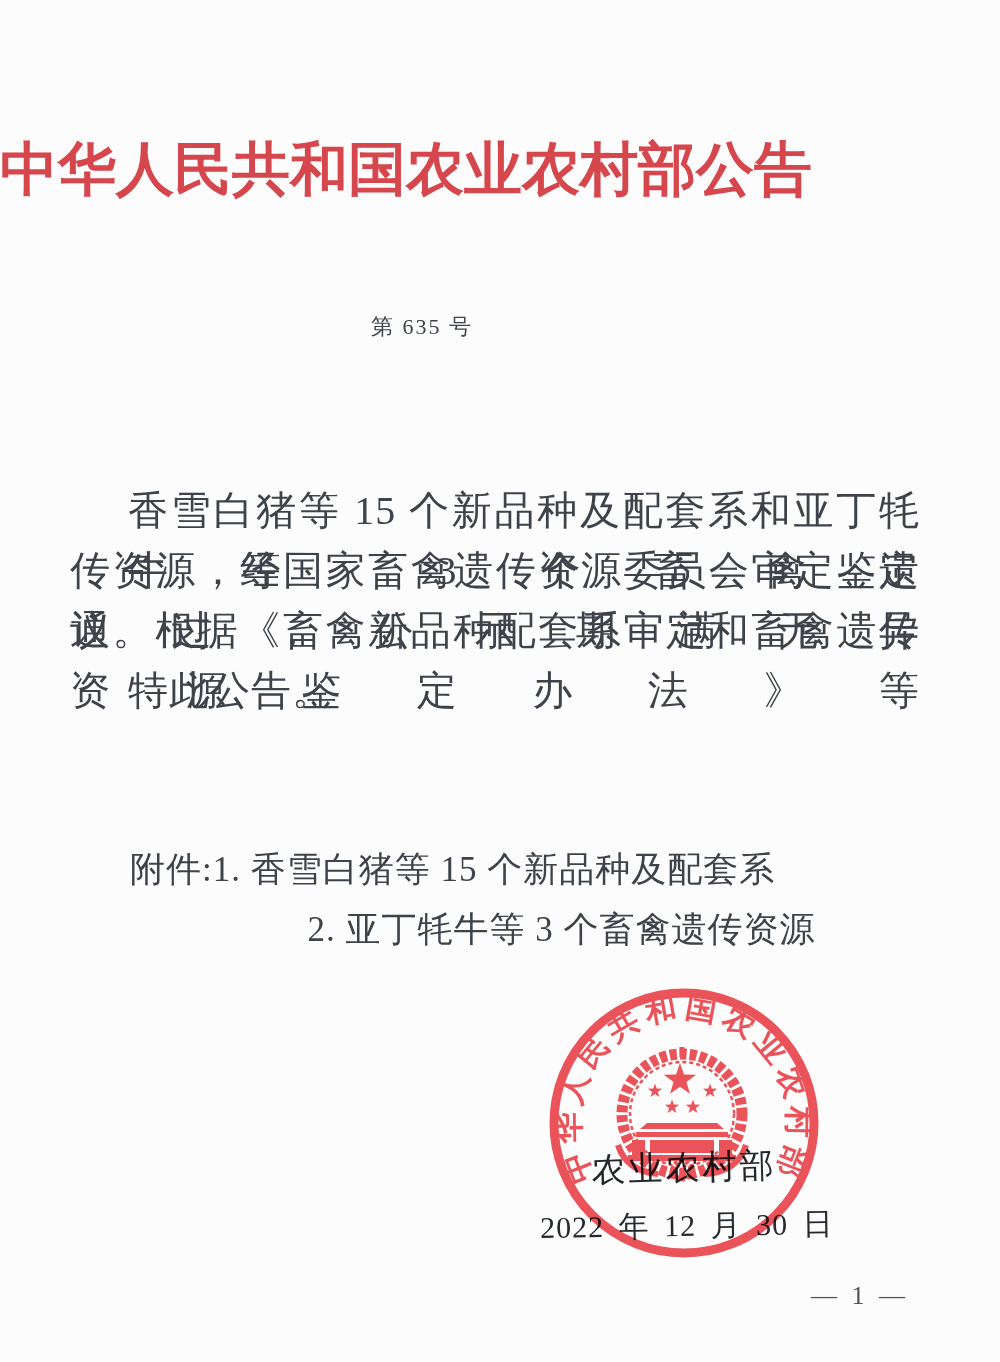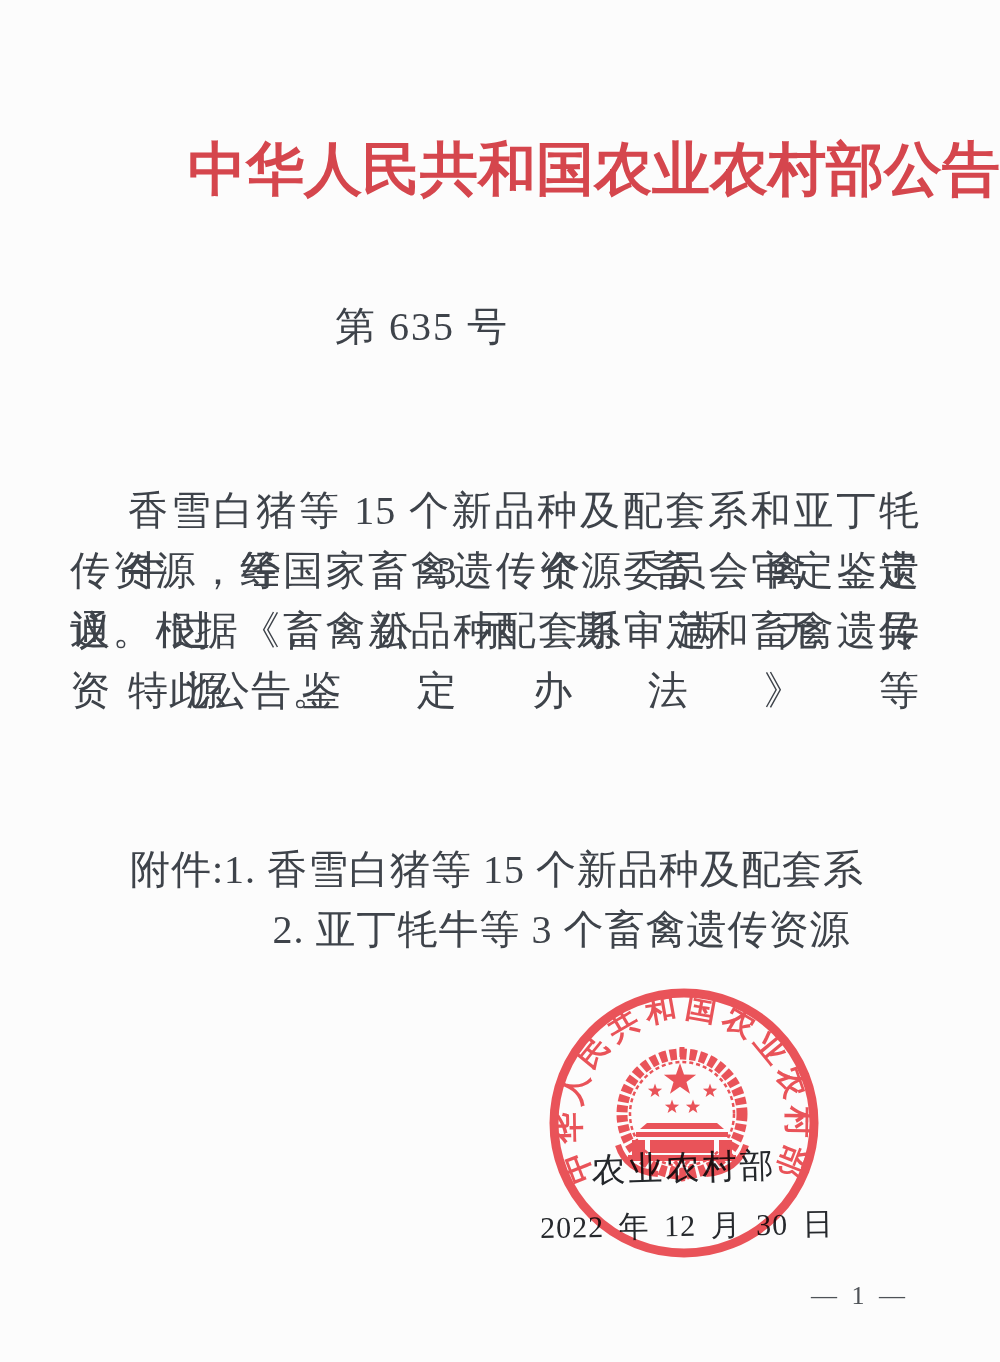--- a/index.html
+++ b/index.html
@@ -13,46 +13,46 @@
   html,body{background:#ffffff;}
   .page{
     position:relative;
     width:1000px;height:1362px;
     background:var(--page-bg,#fcfcfc);
     overflow:hidden;
     font-family:"Liberation Serif","DejaVu Serif",serif;
   }
   .doc-title{
     position:absolute;left:0;top:130px;width:1000px;height:80px;
-    line-height:80px;text-align:right;
+    line-height:80px;text-align:left;
     font-size:58px;font-weight:bold;color:var(--title-red,#d5464d);
     letter-spacing:0px;
   }
   .issue-no{
     position:absolute;left:0;top:297px;width:844px;height:60px;
     line-height:60px;text-align:center;
-    font-size:40px;color:var(--body-text,#3e434a);
+    font-size:22px;color:var(--body-text,#3e434a);
     letter-spacing:2px;
   }
   .body-block{
     position:absolute;left:70px;top:481px;width:850px;
     font-size:40px;color:var(--body-text,#3e434a);
   }
   .body-line{
     height:60px;line-height:60px;white-space:nowrap;
     letter-spacing:1px;
   }
   .body-line.just{
     white-space:normal;
     text-align:justify;text-align-last:justify;
   }
   .body-line.indent{padding-left:58px;}
   .attach-block{
     position:absolute;left:70px;top:840px;width:850px;
-    font-size:40px;color:var(--body-text,#3e434a);
+    font-size:35px;color:var(--body-text,#3e434a);
   }
   .attach-line{height:60px;line-height:60px;letter-spacing:1px;white-space:nowrap;}
   .attach-line.l1{padding-left:60px;}
   .attach-line.l2{padding-left:133px;text-align:center;}
   .seal{
     position:absolute;left:544px;top:983px;width:280px;height:280px;
     z-index:1;opacity:.95;
   }
   .seal-issuer{
     position:absolute;left:544px;top:1148px;width:280px;height:40px;

